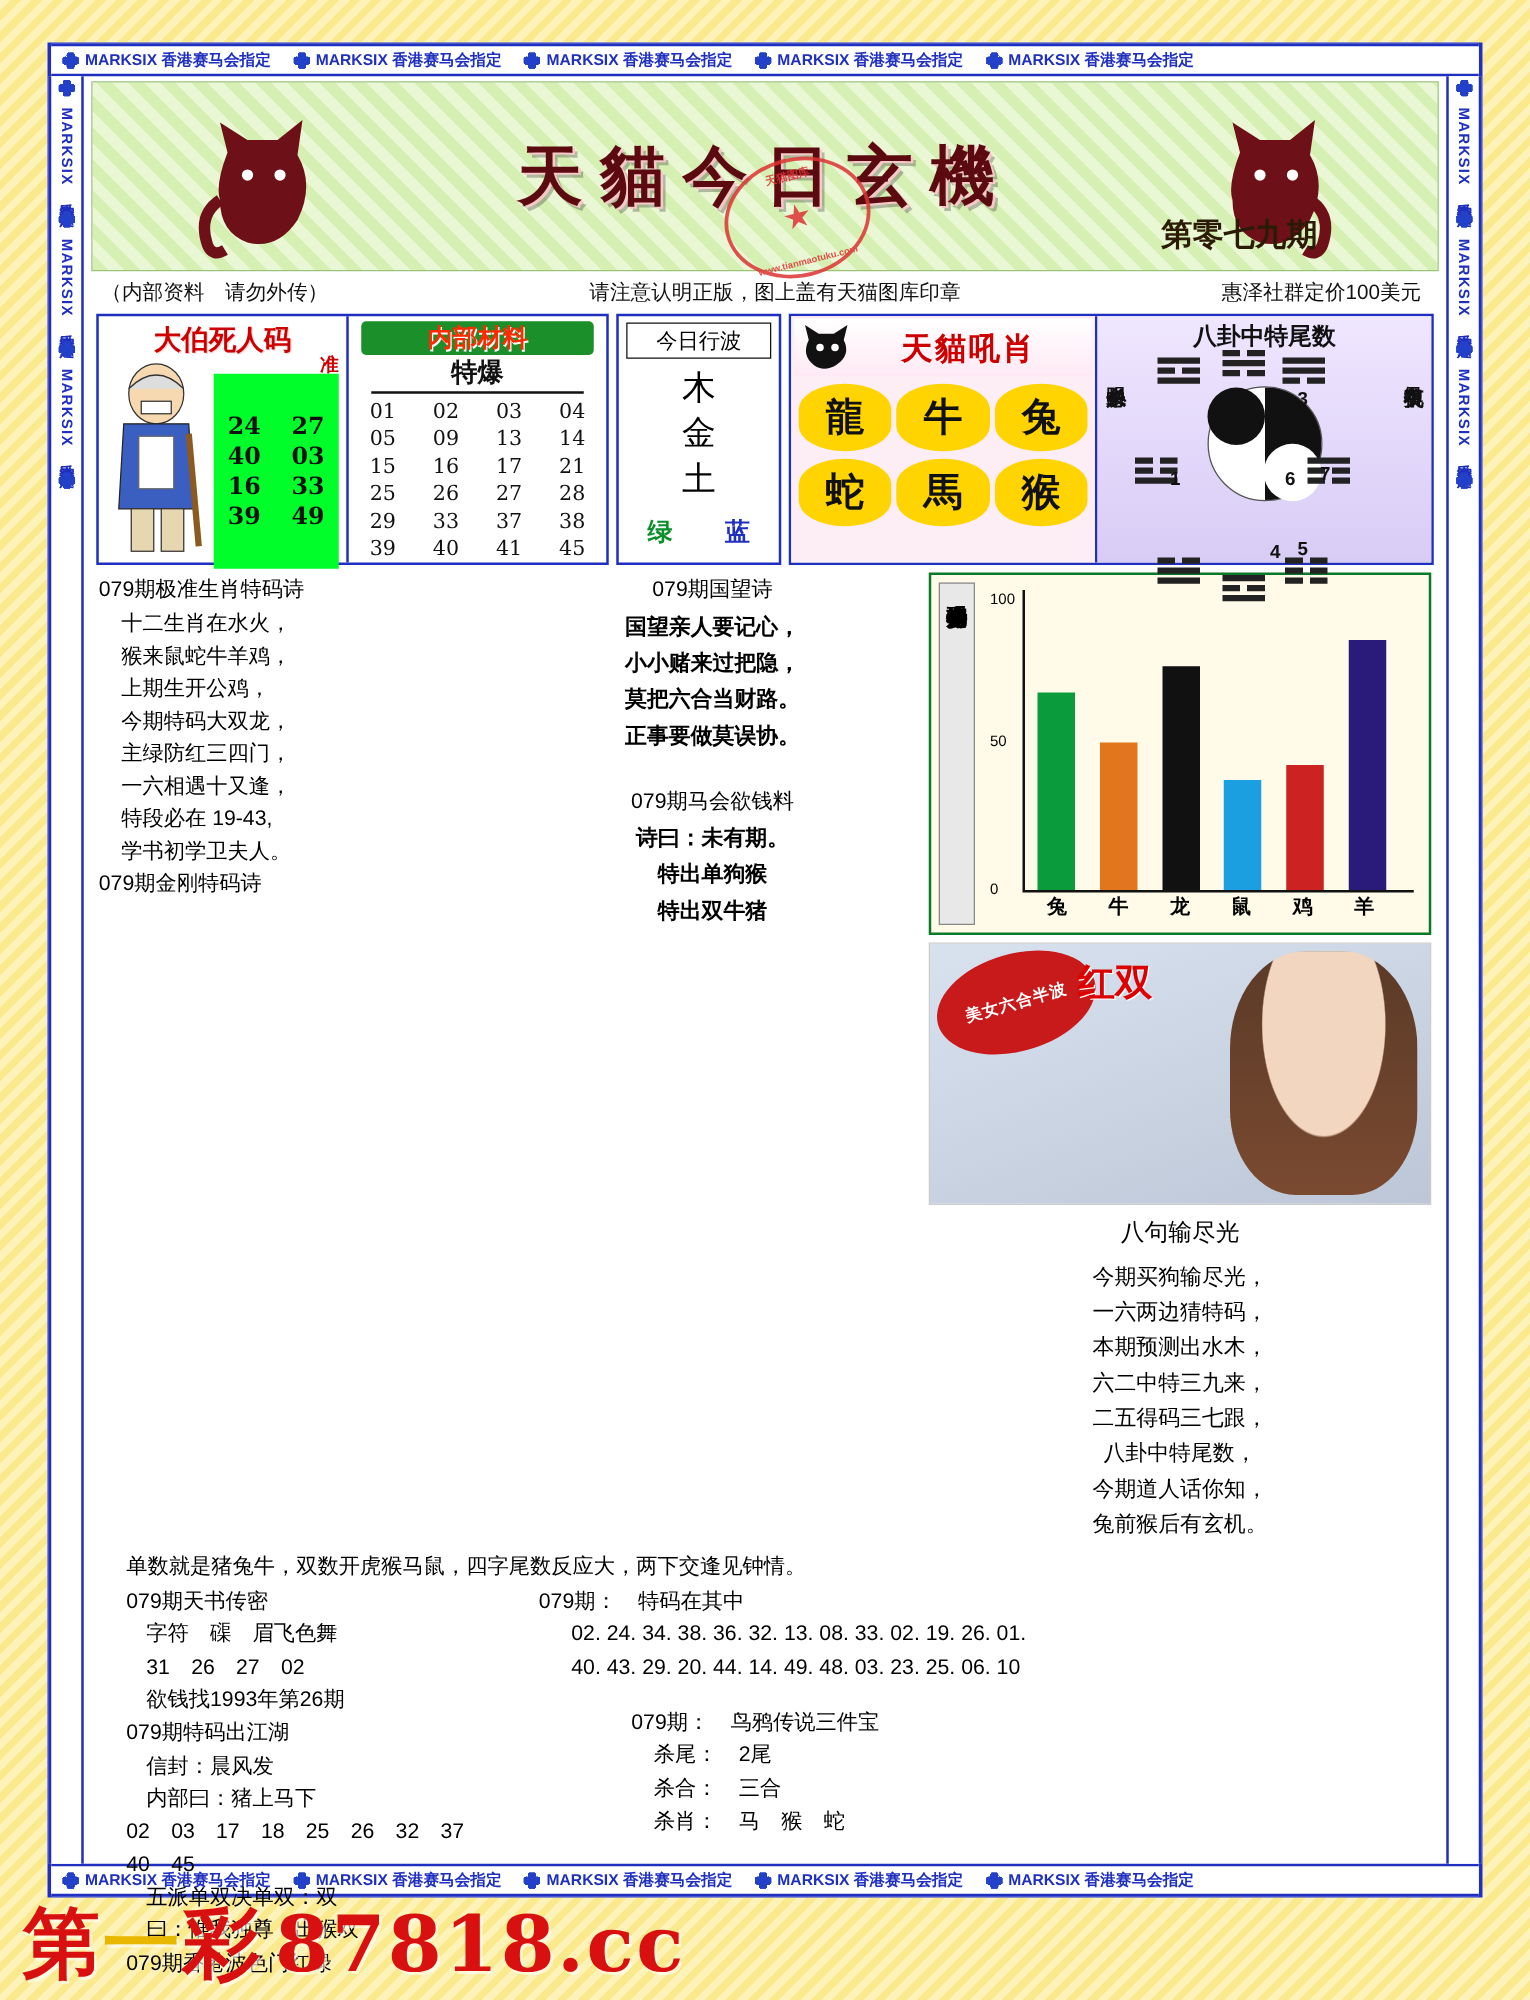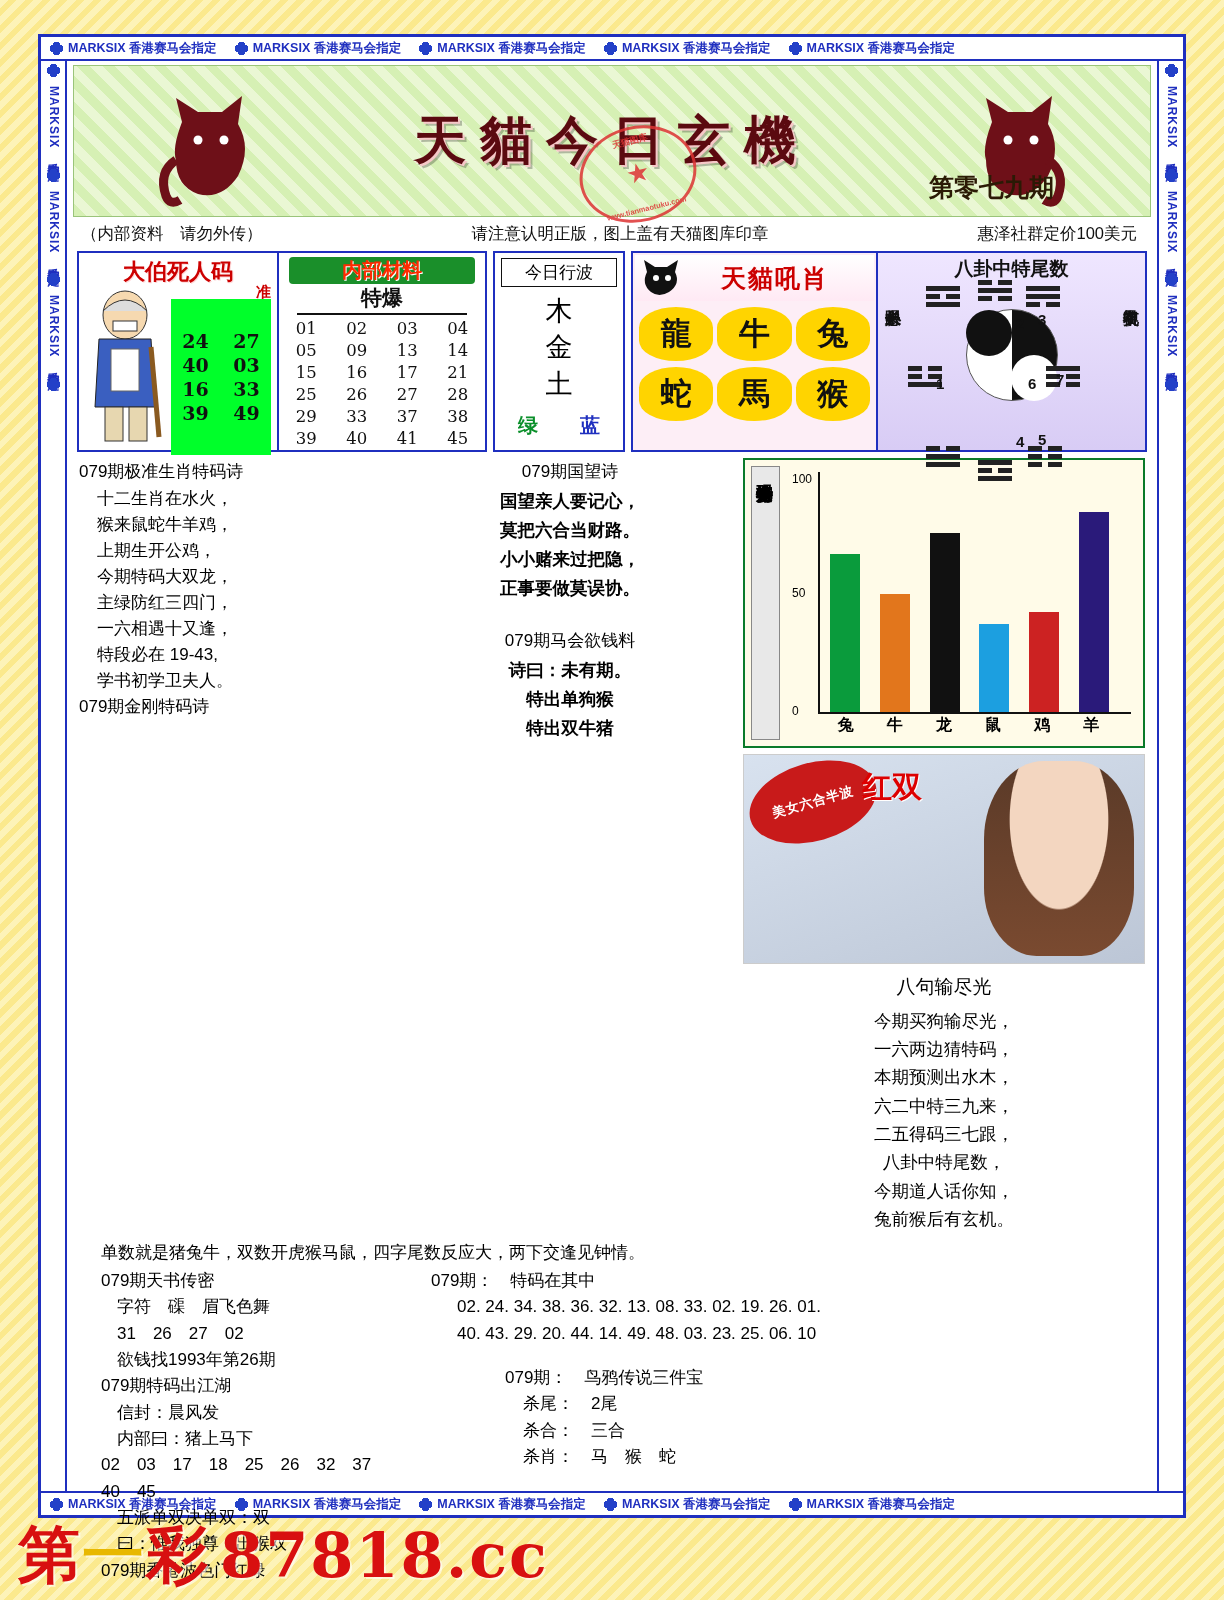--- a/index.html
+++ b/index.html
@@ -547,22 +547,22 @@
           <div class="poem-line">主绿防红三四门，</div>
           <div class="poem-line">一六相遇十又逢，</div>
           <div class="poem-line">特段必在 19-43,</div>
           <div class="poem-line">学书初学卫夫人。</div>
           <div class="poem-title">079期金刚特码诗</div>
         </div>
 
         <div class="col-m">
           <div class="mid-title">079期国望诗</div>
           <div class="mid-line">国望亲人要记心，</div>
+          <div class="mid-line">小小赌来过把隐，</div>
           <div class="mid-line">莫把六合当财路。</div>
-          <div class="mid-line">小小赌来过把隐，</div>
           <div class="mid-line">正事要做莫误协。</div>
           <div class="mid-gap"></div>
           <div class="mid-title">079期马会欲钱料</div>
           <div class="mid-line">诗曰：未有期。</div>
           <div class="mid-line">特出单狗猴</div>
           <div class="mid-line">特出双牛猪</div>
         </div>
 
         <div class="col-r">
           <div class="chart-box">

